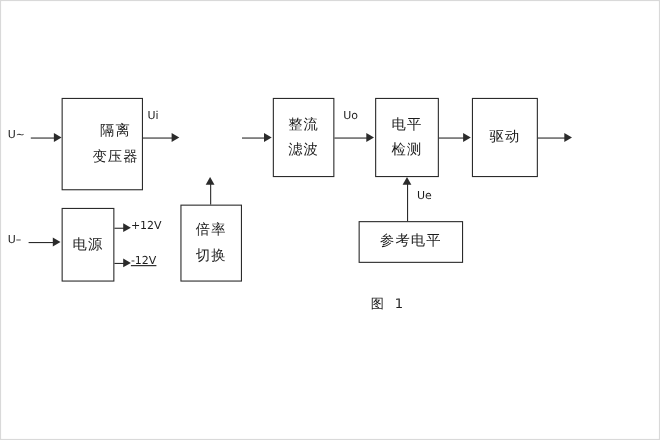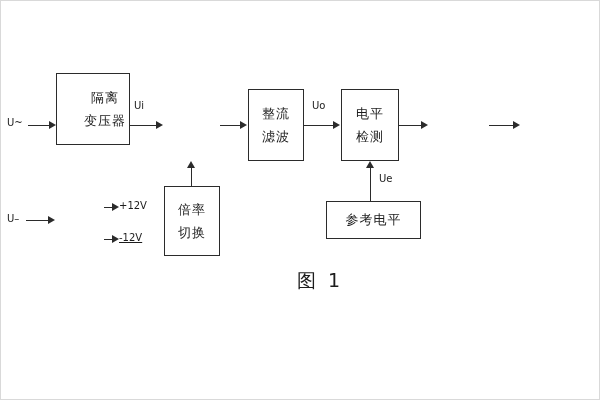--- a/index.html
+++ b/index.html
@@ -19,45 +19,51 @@
   .arr-r { position:absolute; height:1px; background:#2b2b2b; }
   .arr-r::after {
     content:""; position:absolute; right:-6px; top:-4px; width:0; height:0;
     border-left:7px solid #2b2b2b; border-top:4px solid transparent; border-bottom:4px solid transparent;
   }
   .arr-u { position:absolute; width:1px; background:#2b2b2b; }
   .arr-u::after {
     content:""; position:absolute; top:-6px; left:-4px; width:0; height:0;
     border-bottom:7px solid #2b2b2b; border-left:4px solid transparent; border-right:4px solid transparent;
   }
-  .caption { position:absolute; font-size:19px; letter-spacing:3px; }
+  .caption { position:absolute; font-size:12px; letter-spacing:3px;margin-left:40px; }
 </style>
 </head>
 <body>
 
 <div class="canvas">
 
-  <div class="box" style="left:55px; top:72px; width:74px; height:72px;padding-left:24px;">
+  <div class="box" style="left:55px; top:88px; width:74px; height:84px;padding-left:24px;">
     <span>隔离</span>
     <span>变压器</span>
   </div>
 
 
   <div class="box" style="left:340px; top:88px; width:58px; height:72px;">
     <span>电平</span>
     <span>检测</span>
   </div>
 
   <div class="box" style="left:247px; top:88px; width:56px; height:72px;">
     <span>整流</span>
     <span>滤波</span>
   </div>
 
+  <div class="box" style="left:428px; top:88px; width:60px; height:72px;">
+    <span>驱动</span>
+  </div>
 
 
+  <div class="box" style="left:55px; top:188px; width:48px; height:67px;">
+    <span>电源</span>
+  </div>
 
   <div class="box" style="left:163px; top:185px; width:56px; height:70px;align-items:center;">
     <span>倍率</span>
     <span>切换</span>
   </div>
 
   <div class="box" style="left:325px; top:200px; width:95px; height:38px;">
     <span>参考电平</span>
   </div>
 

